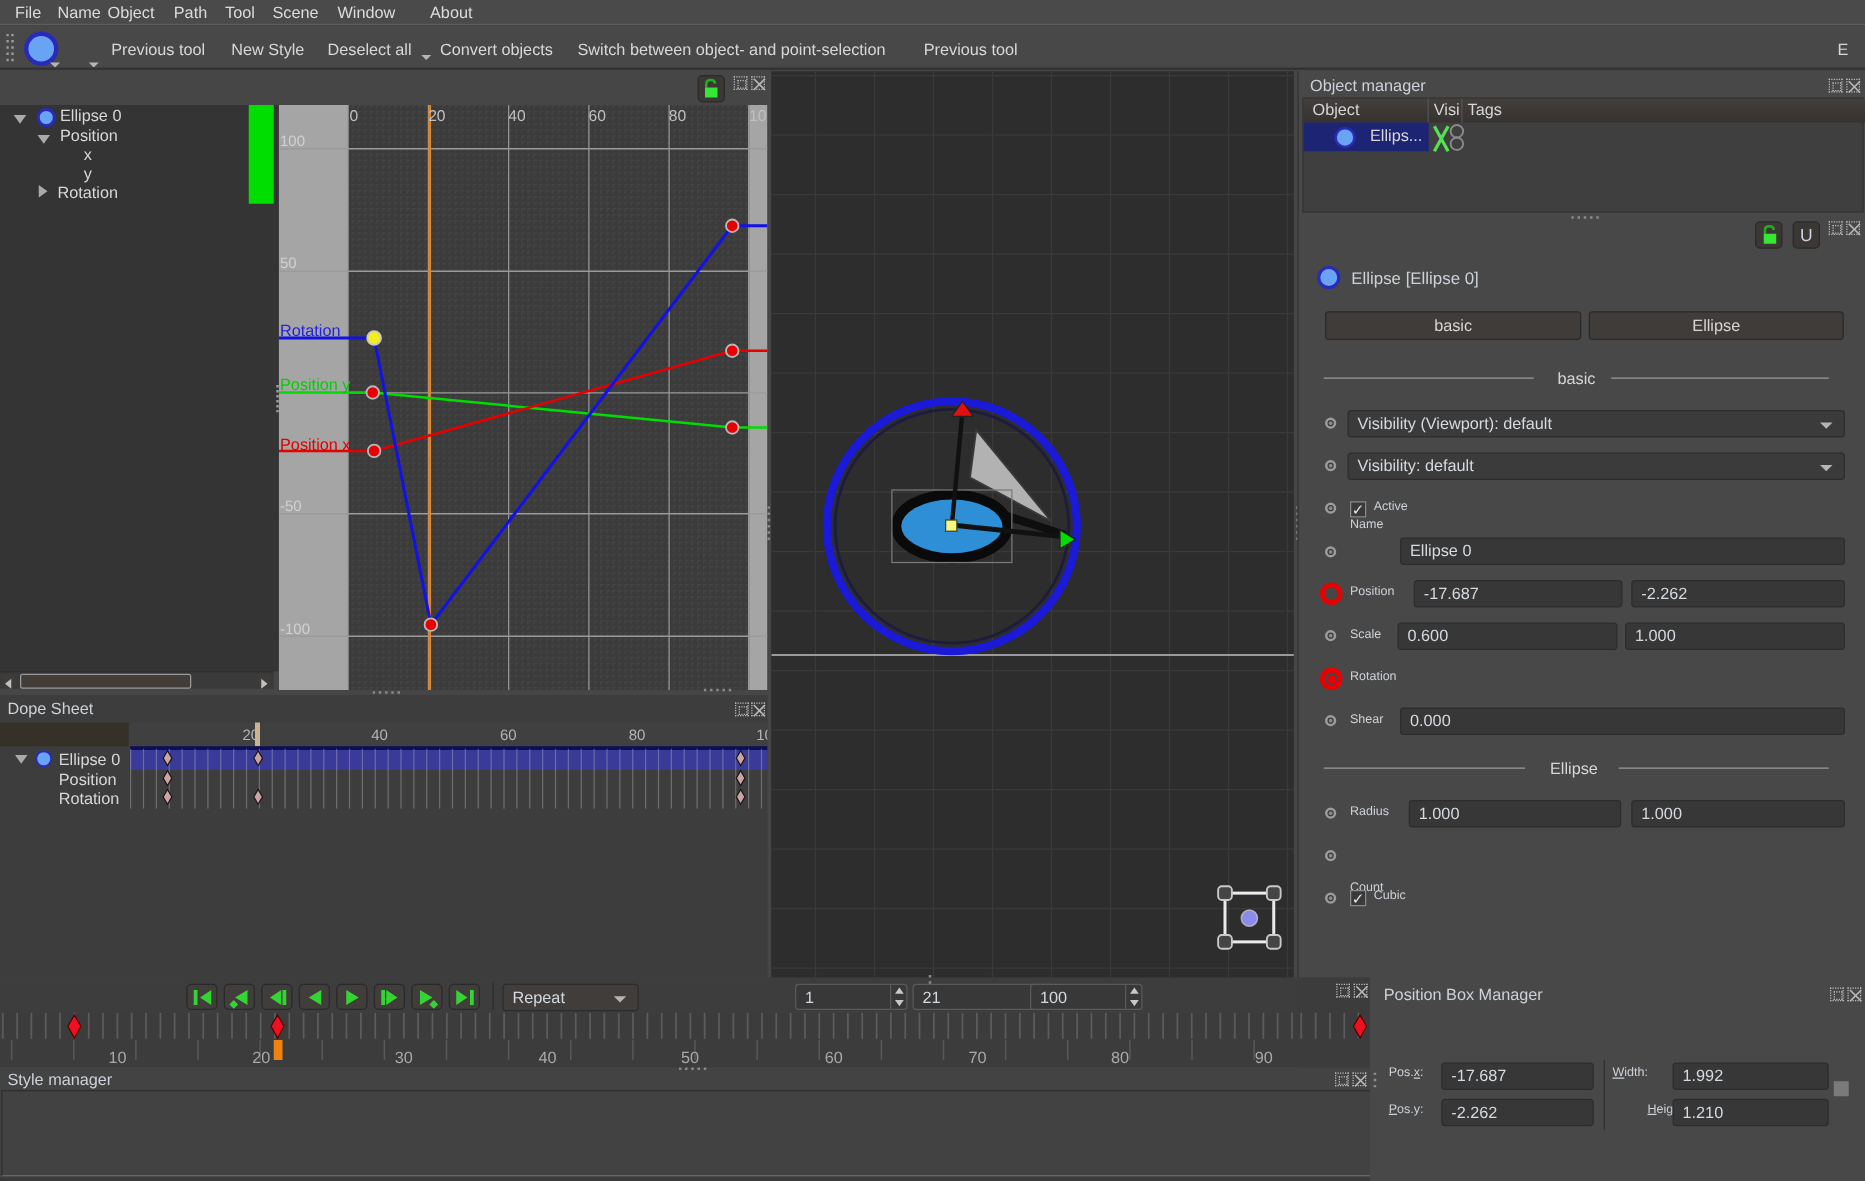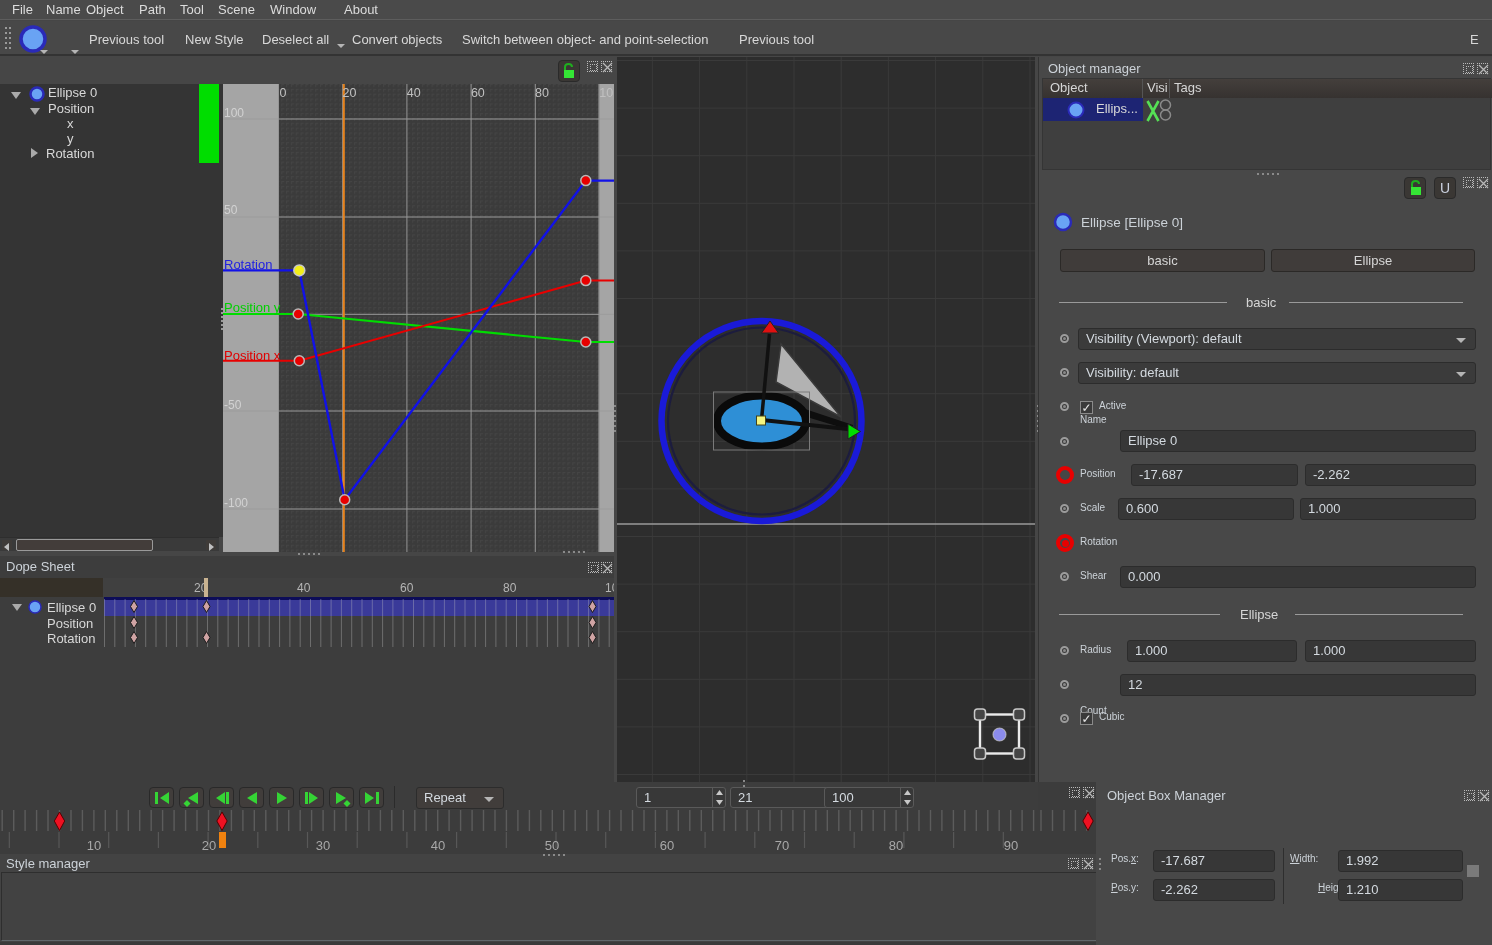--- a/index.html
+++ b/index.html
@@ -411,21 +411,21 @@
         </svg>
       </div>
   <div class="abs" style="left:359px;top:5px;width:25px;height:21px;background:#413d3b;border:1px solid #292929;border-radius:4px;">
         <svg width="24" height="21" style="position:absolute;left:0;top:0">
           <g fill="#35d435">
             <path d="M 5 4 L 14 10 L 5 16 Z M 16 4 L 19 4 L 19 16 L 16 16 Z"></path>
           </g>
         </svg>
       </div>
   <div class="abs" style="left:394px;top:4px;width:1px;height:22px;background:#2b2b2b;"></div>
-  <div class="combo" style="left:416px;top:5px;width:88px;background:#413d3b;">Repeat</div>
+  <div class="combo" style="left:402px;top:5px;width:109px;background:#413d3b;">Repeat</div>
   <div class="abs" style="left:636px;top:5px;width:90px;height:21px;background:#383838;border:1px solid #5a5a5a;border-radius:3px;color:#d4dae0;font-size:13px;">
     <span class="abs" style="left:7px;top:2px;">1</span>
     <div class="abs" style="right:0;top:0;width:13px;height:19px;border-left:1px solid #5a5a5a;">
       <svg width="13" height="19" style="position:absolute">
             <path d="M 6.5 2 L 10 7 L 3 7 Z" fill="#c8c8c8"></path>
             <path d="M 6.5 17 L 10 12 L 3 12 Z" fill="#c8c8c8"></path>
           </svg>
     </div>
       </div>
   <div class="abs" style="left:730px;top:5px;width:113px;height:21px;background:#383838;border:1px solid #5a5a5a;border-radius:3px;color:#d4dae0;font-size:13px;">
@@ -810,28 +810,27 @@
 
   <div class="abs" style="left:20px;top:557px;width:161px;height:1px;background:#9a9a9a;"></div>
   <span class="abs" style="left:201px;top:550px;color:#d6d6d6;font-size:13px;">Ellipse</span>
   <div class="abs" style="left:256px;top:557px;width:168px;height:1px;background:#9a9a9a;"></div>
   <div class="dot-ic" style="left:21px;top:589px;"></div>
   <span class="label" style="left:41px;top:587px;">Radius</span>
   <div class="field" style="left:88px;top:583px;width:170px;">1.000</div>
   <div class="field" style="left:266px;top:583px;width:171px;">1.000</div>
   <div class="dot-ic" style="left:21px;top:623px;"></div>
   <span class="label" style="left:41px;top:648px;text-align:right;">Count</span>
-  <div class="field" style="left:81px;top:617px;width:356px;">12</div>
   <div class="dot-ic" style="left:21px;top:657px;"></div>
   <div class="check" style="left:41px;top:655px;">✓</div>
   <span class="label" style="left:60px;top:654px;">Cubic</span>
 </div>
 
 <div class="abs" style="left:1096px;top:782px;width:396px;height:163px;background:#484848;">
-  <span class="panel-title" style="left:11px;top:6px;">Object Box Manager</span>
+  <span class="panel-title" style="left:11px;top:6px;">Position Box Manager</span>
   <svg class="abs" style="left:2px;top:76px" width="4" height="12">
         <g fill="#8a8a8a">
           <rect x="1" y="0" width="2" height="2"></rect>
           <rect x="1" y="5" width="2" height="2"></rect>
           <rect x="1" y="10" width="2" height="2"></rect>
         </g>
       </svg>
   <div class="wicon flo" style="left:368px;top:8px;"></div>
   <div class="wicon clo" style="left:382px;top:8px;">
         <svg width="11" height="11">

